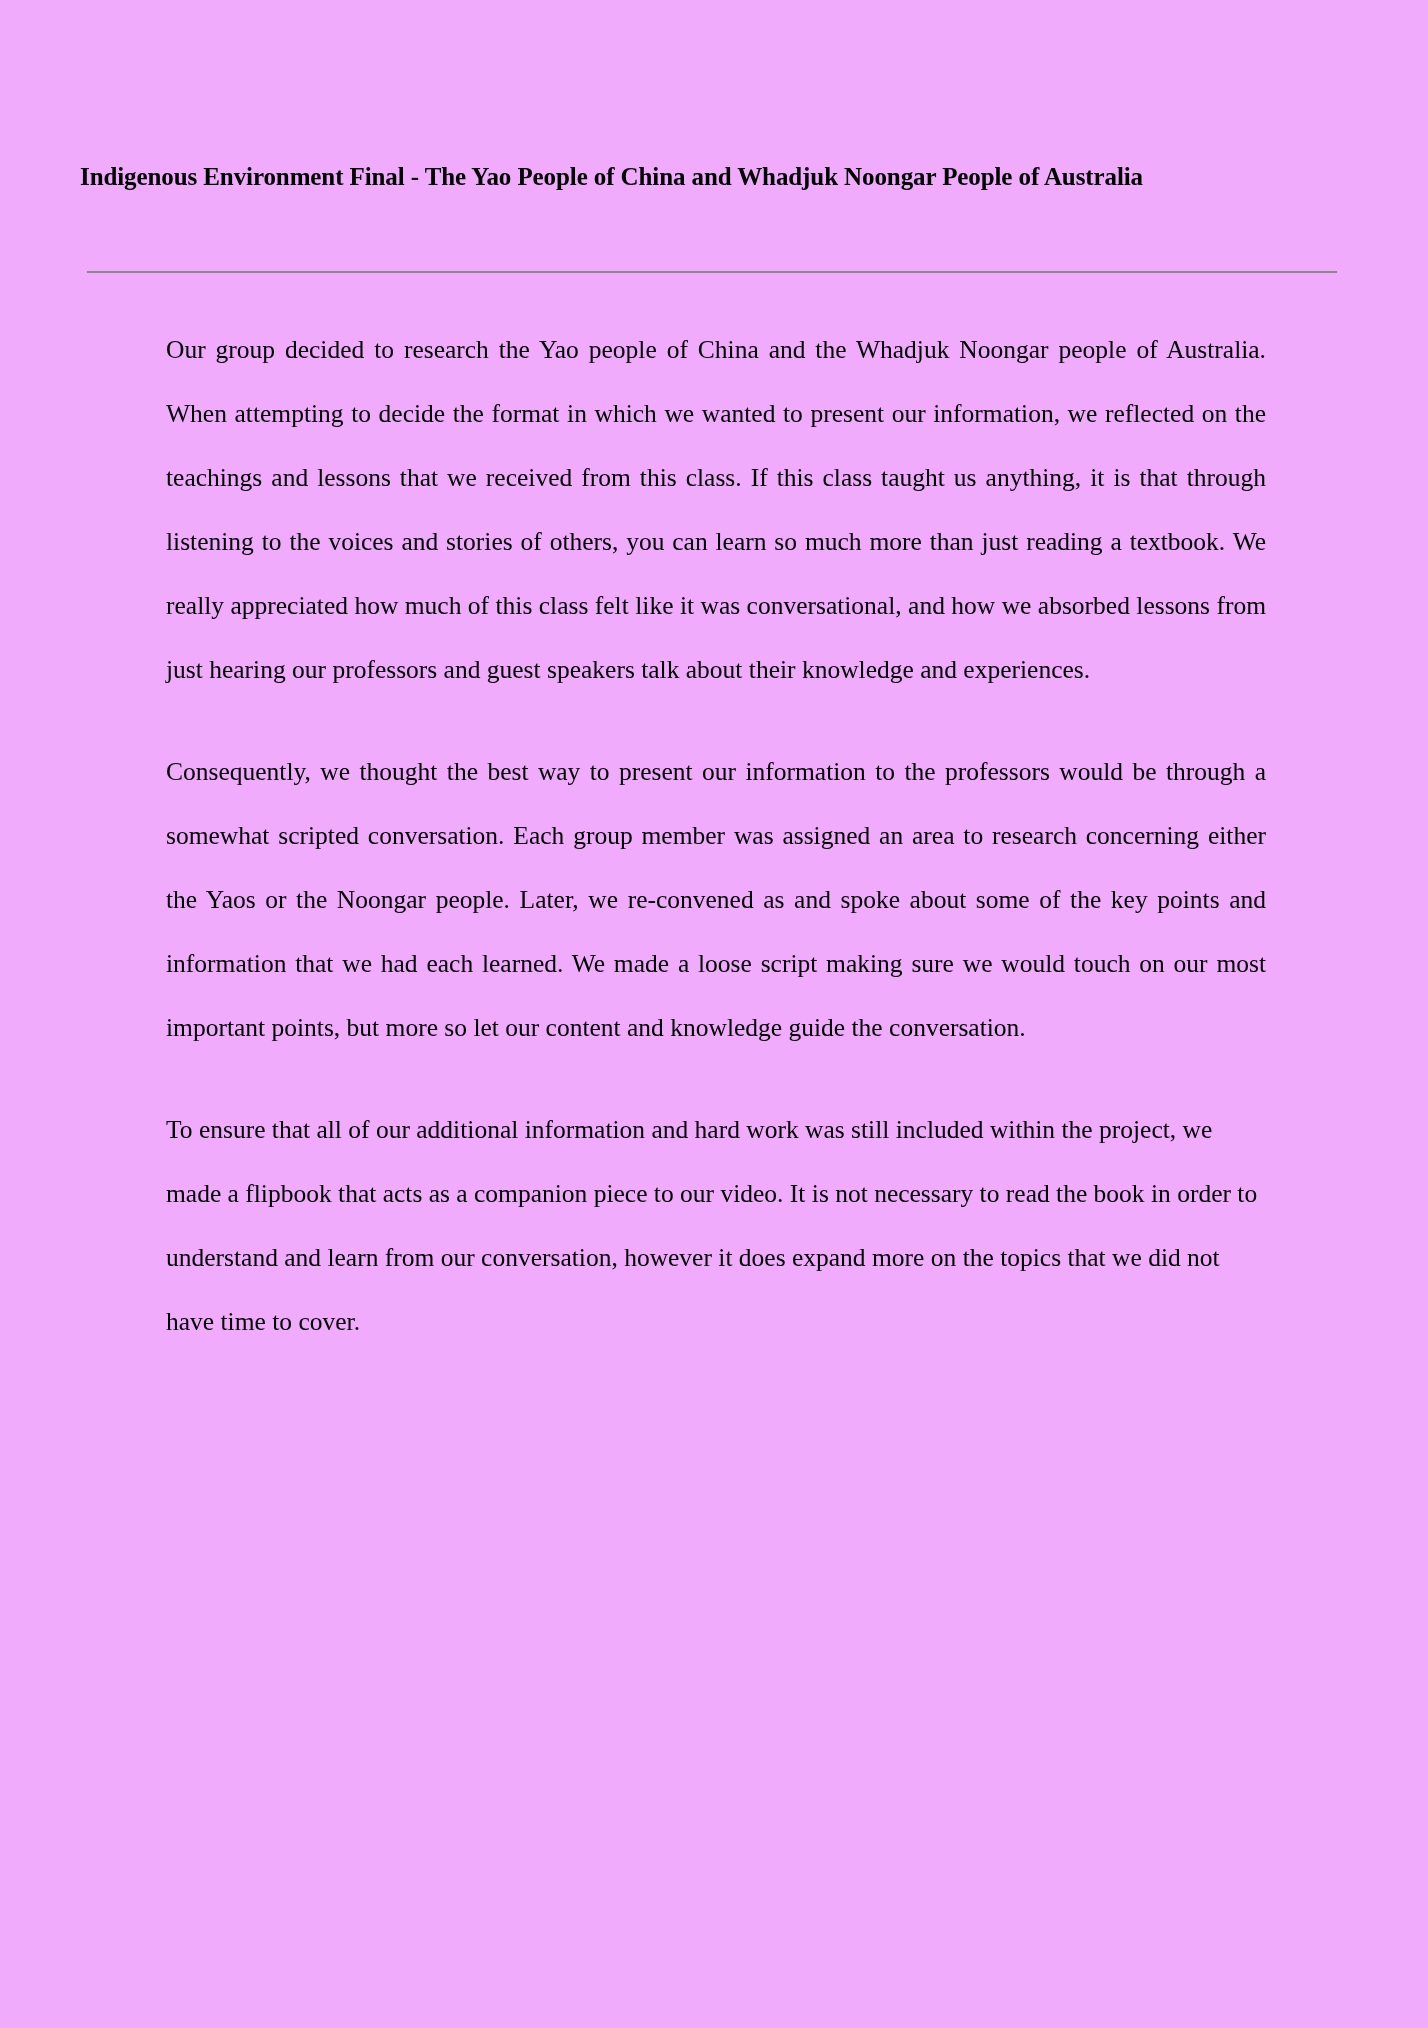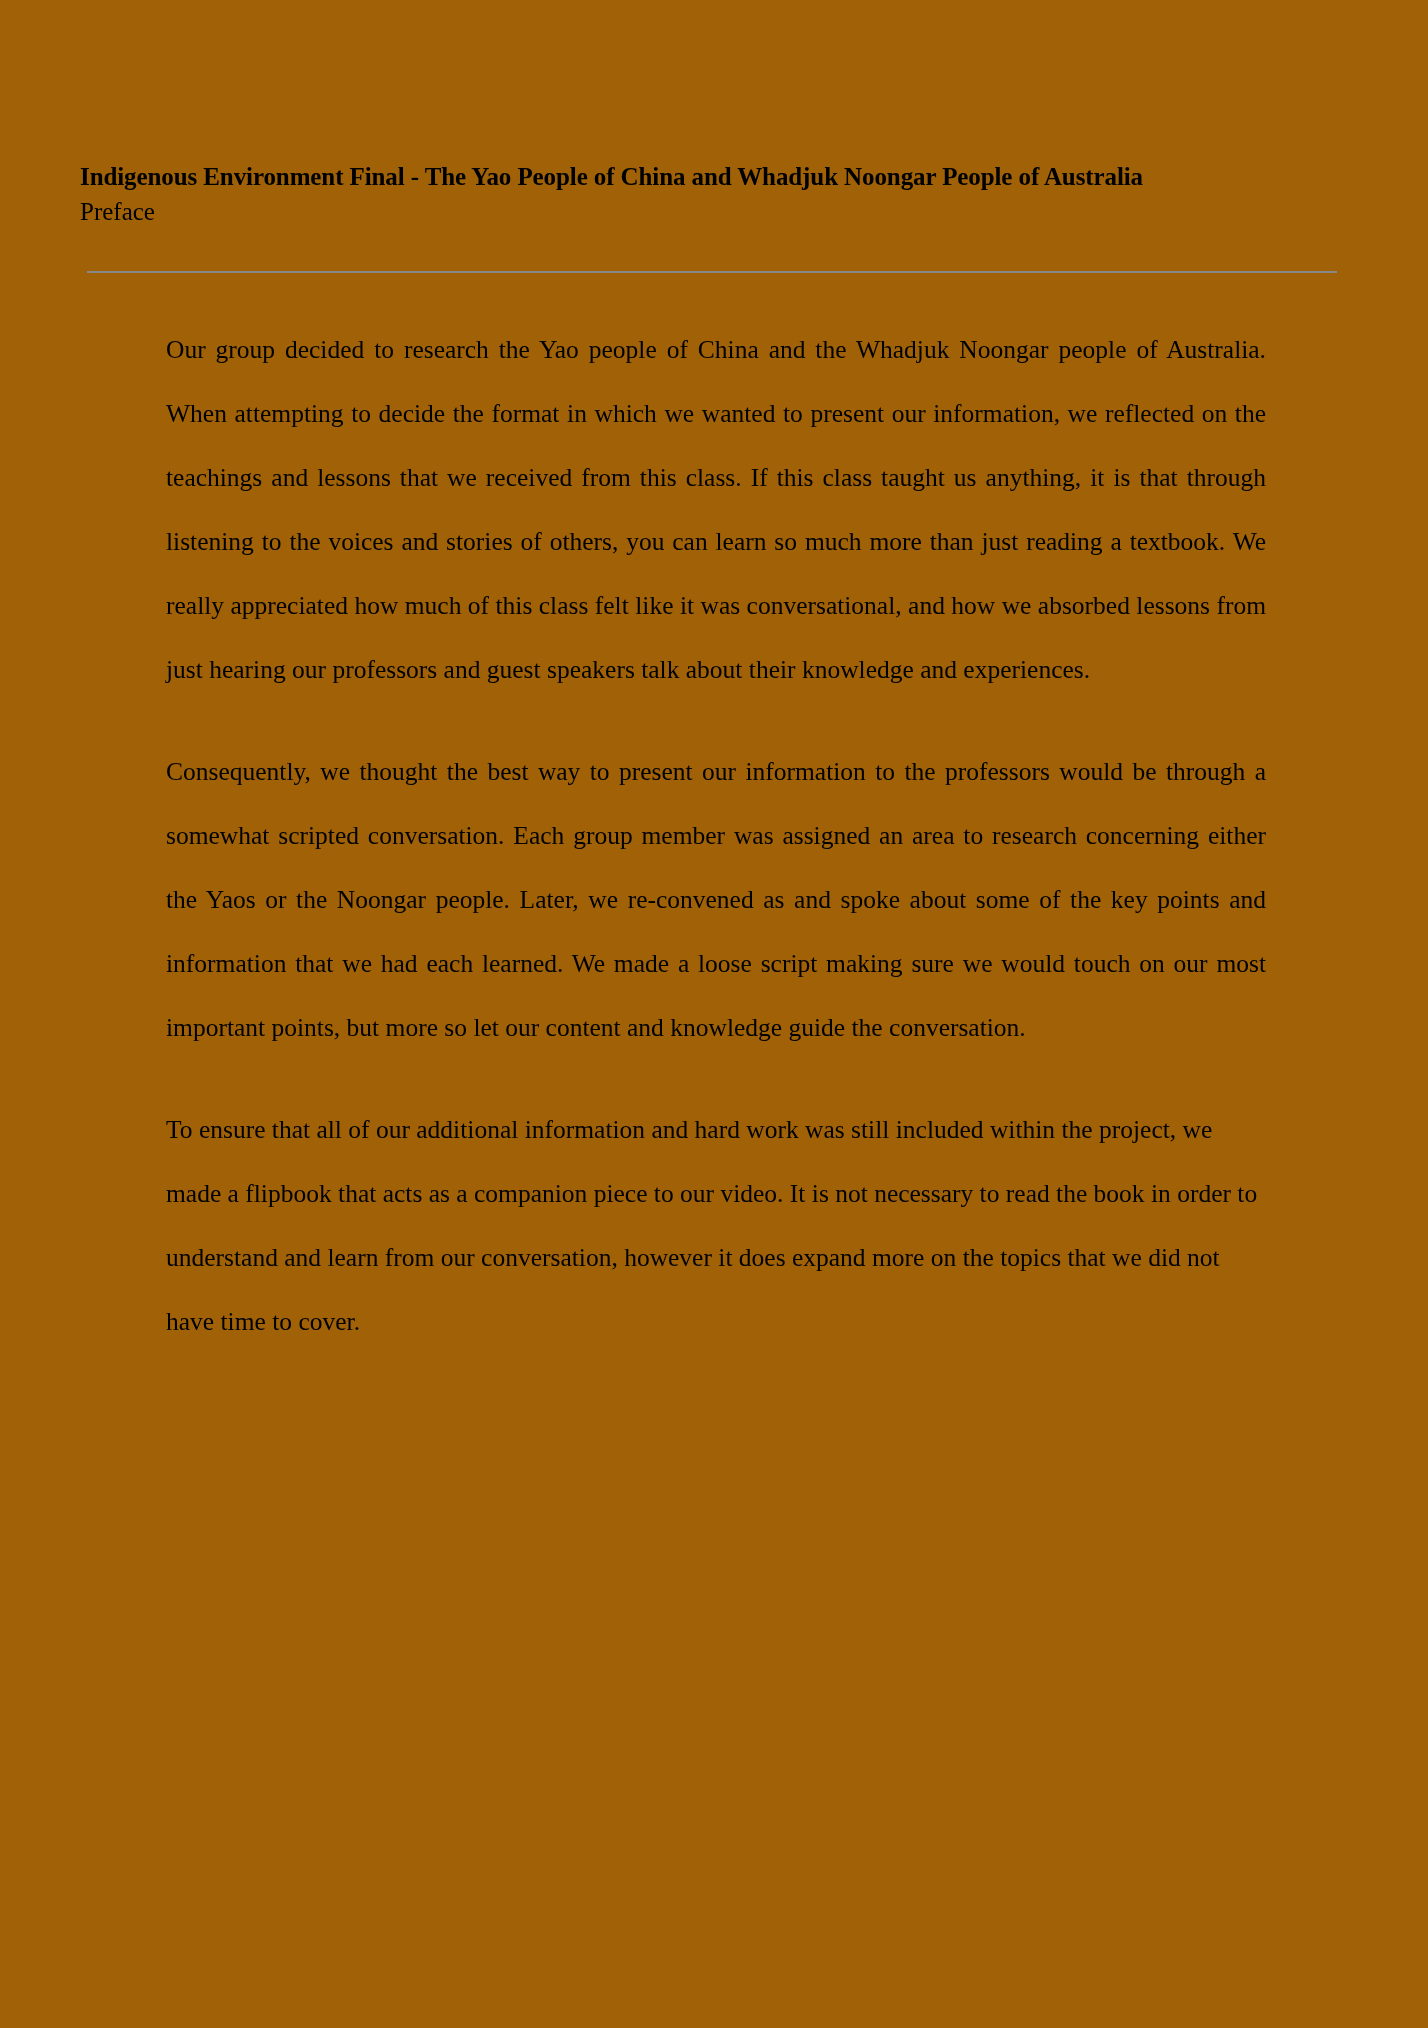--- a/index.html
+++ b/index.html
@@ -7,21 +7,21 @@
     margin: 0;
     padding: 0;
     background: #ffffff;
   }
 
   .page {
     position: relative;
     width: 1428px;
     height: 2028px;
     margin: 0 auto;
-    background: #a16207;
+    background: #f0abfc;
     overflow: hidden;
     font-family: "Liberation Serif", "DejaVu Serif", serif;
     color: #000000;
     -webkit-font-smoothing: antialiased;
   }
 
   
   .doc-header {
     position: absolute;
     left: 80px;
@@ -80,21 +80,20 @@
     text-align: left;
   }
 </style>
 </head>
 <body>
 
 <div class="page">
 
   <div class="doc-header">
     <div class="title">Indigenous Environment Final - The Yao People of China and Whadjuk Noongar People of Australia</div>
-    <div class="subtitle">Preface</div>
   </div>
 
   <div class="header-rule"></div>
 
   <div class="body-column">
     <p>Our group decided to research the Yao people of China and the Whadjuk Noongar people of Australia. When attempting to decide the format in which we wanted to present our information, we reflected on the teachings and lessons that we received from this class. If this class taught us anything, it is that through listening to the voices and stories of others, you can learn so much more than just reading a textbook. We really appreciated how much of this class felt like it was conversational, and how we absorbed lessons from just hearing our professors and guest speakers talk about their knowledge and experiences.</p>
     <p>Consequently, we thought the best way to present our information to the professors would be through a somewhat scripted conversation. Each group member was assigned an area to research concerning either the Yaos or the Noongar people. Later, we re-convened as and spoke about some of the key points and information that we had each learned. We made a loose script making sure we would touch on our most important points, but more so let our content and knowledge guide the conversation.</p>
     <p>To ensure that all of our additional information and hard work was still included within the project, we made a flipbook that acts as a companion piece to our video. It is not necessary to read the book in order to understand and learn from our conversation, however it does expand more on the topics that we did not have time to cover.</p>
   </div>
 

